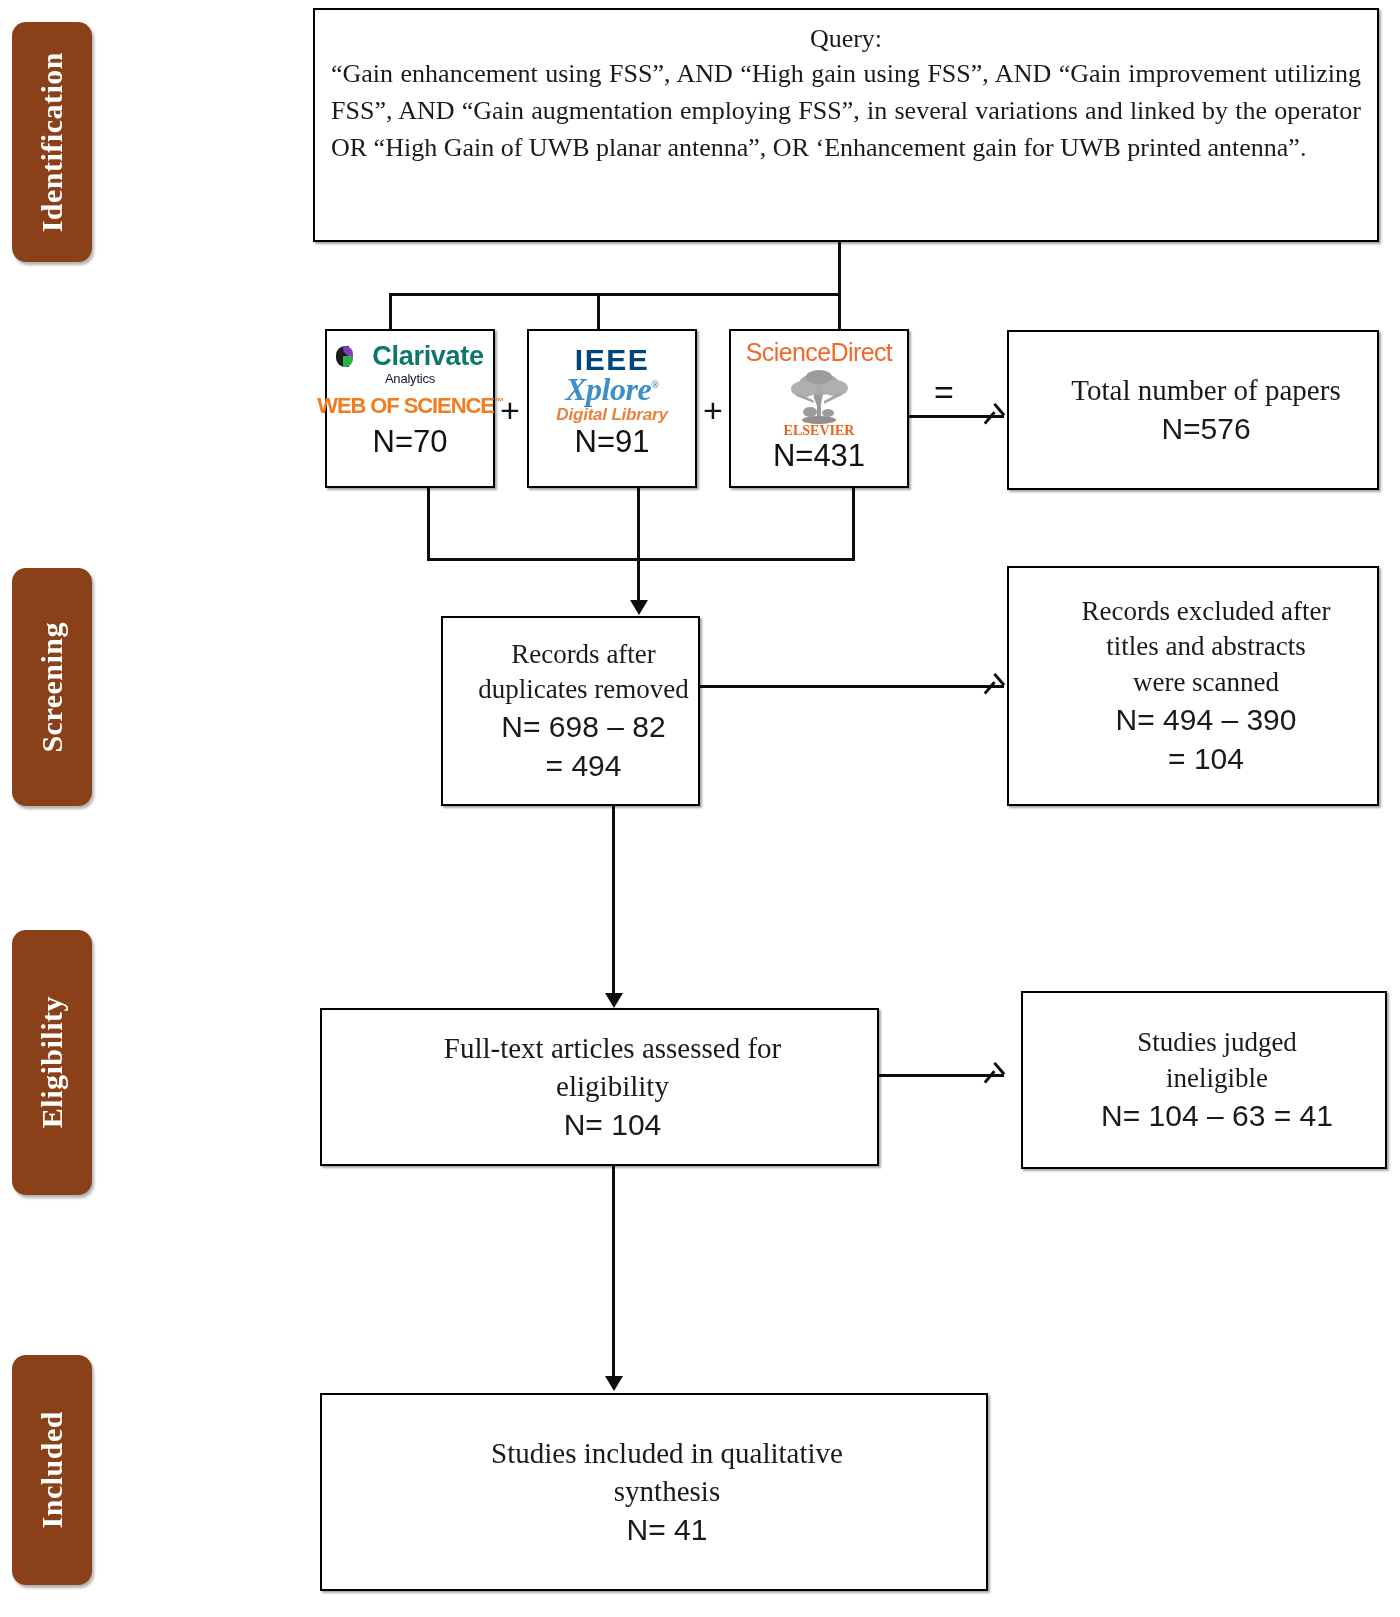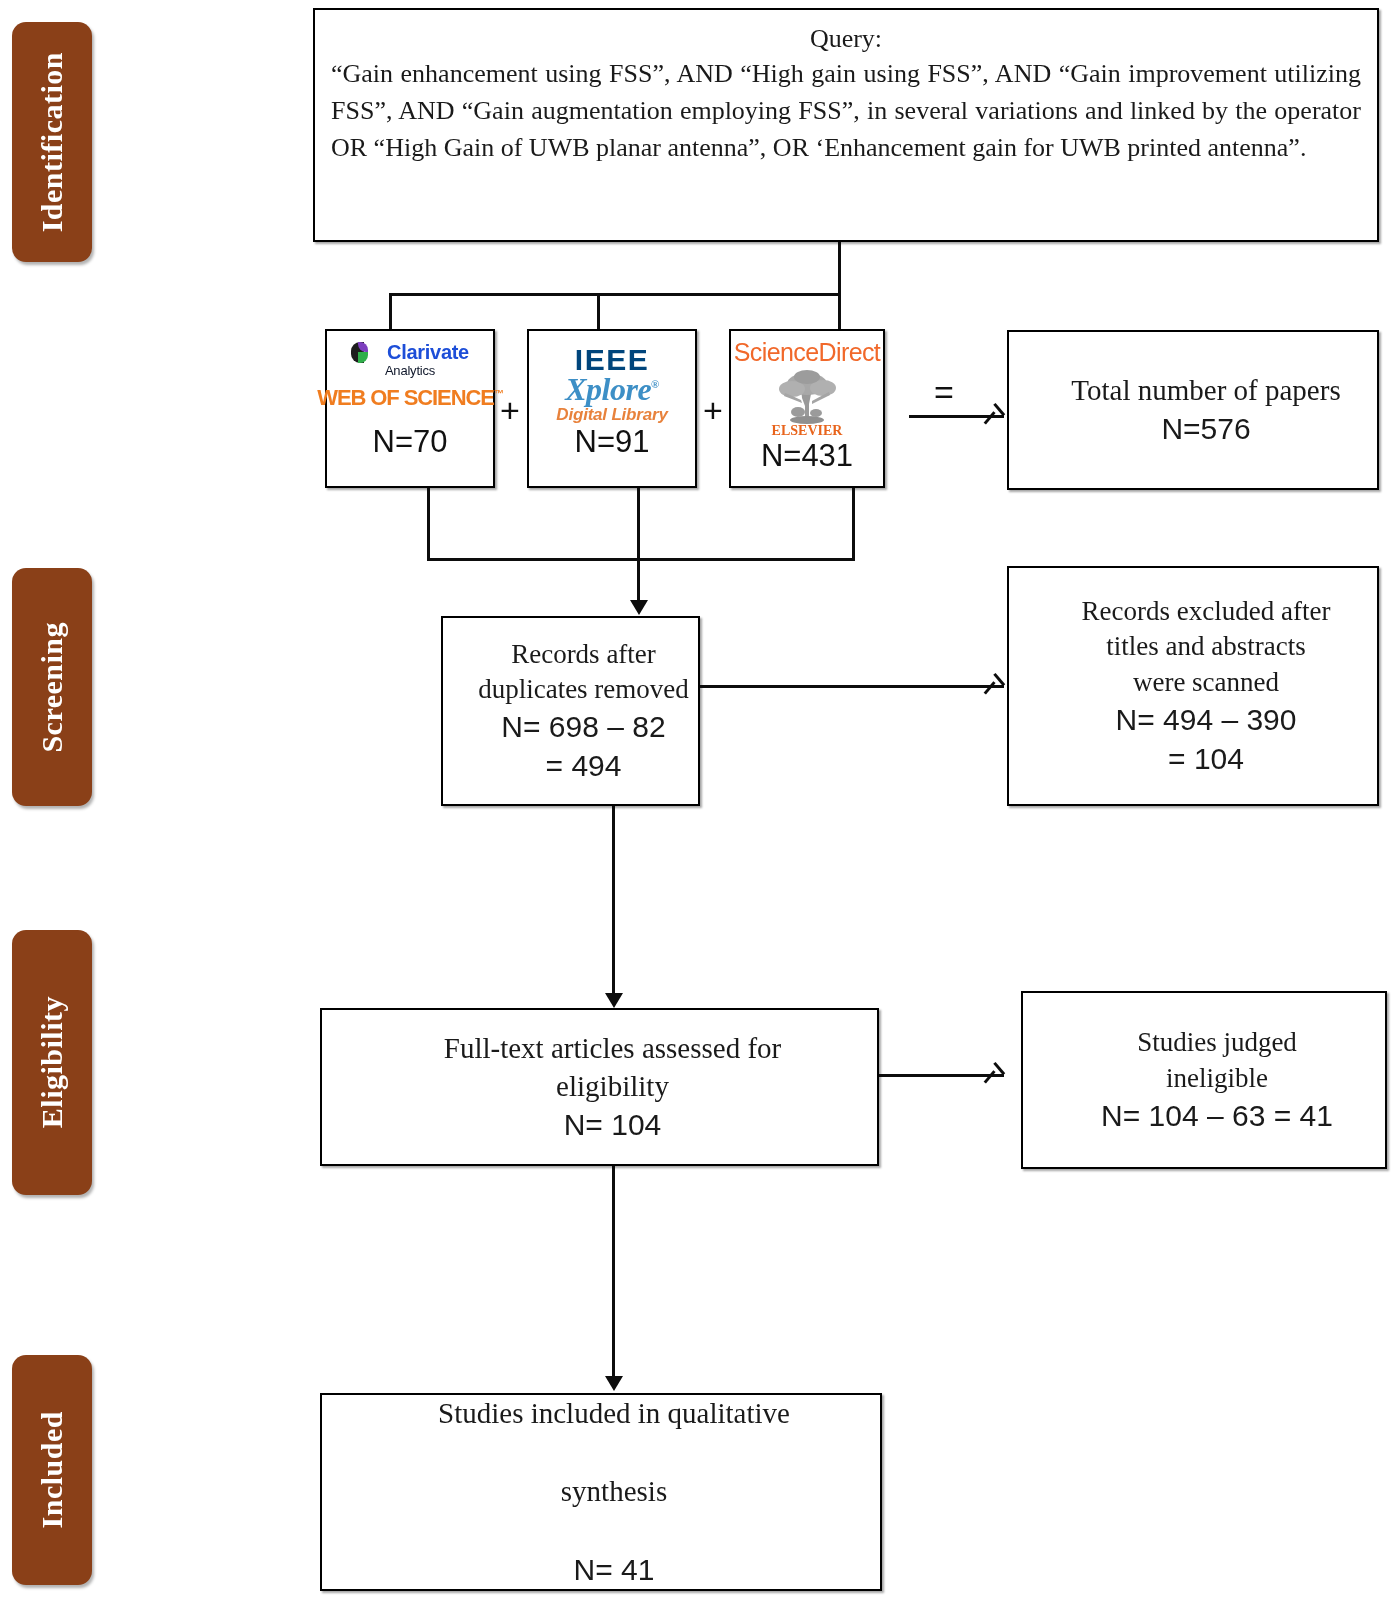--- a/index.html
+++ b/index.html
@@ -110,21 +110,21 @@
   .clarivate-mark .cm-p {
     position:absolute; left:7px; top:0px; width:10px; height:10px;
     background:#7d3fbf; border-radius: 0 8px 0 8px;
   }
   .clarivate-mark .cm-g {
     position:absolute; left:7px; top:10px; width:10px; height:11px;
     background:#2fae4a; border-radius: 0 0 8px 0;
   }
   .clarivate-word {
     font-family:"Liberation Sans", sans-serif; font-weight:bold;
-    font-size:20px; color:#1d4ed8; letter-spacing:-0.3px;margin-left:12px;
+    font-size:27px; color:#0f766e; letter-spacing:-0.3px;margin-left:12px;
   }
   .clarivate-sub {
     font-family:"Liberation Sans", sans-serif; font-size:13px;
     color:#0f172a; margin-top:-1px; letter-spacing:-0.2px;
   }
   .wos-word {
     font-family:"Liberation Sans", sans-serif; font-weight:bold;
     font-size:22px; color:#f07d20; letter-spacing:-1.1px;
     margin-top:7px; white-space:nowrap;
   }
@@ -254,21 +254,21 @@
       <div class="xplore-word">
         <span>Xplore</span><sup>®</sup>
       </div>
       <div class="diglib-word">Digital Library</div>
     </div>
     <div class="db-count">N=91</div>
   </div>
 
   <span class="op-sym" style="left:703px; top:393px;">+</span>
 
-  <div class="db-box" style="left:729px; top:329px; width:156px; height:159px;">
+  <div class="db-box" style="left:729px; top:329px; width:180px; height:159px;">
     <div class="sd-logo">
       <div class="sd-word">ScienceDirect</div>
       <svg class="elsevier-tree" viewBox="0 0 72 58" xmlns="http://www.w3.org/2000/svg">
         <g fill="#9a9a9a">
           <path d="M34 54 L34 38 L31 30 L30 20 L34 14 L38 16 L40 26 L38 36 L38 54 Z"></path>
           <ellipse cx="36" cy="16" rx="20" ry="11" fill="#a8a8a8"></ellipse>
           <ellipse cx="21" cy="21" rx="13" ry="8" fill="#b0b0b0"></ellipse>
           <ellipse cx="52" cy="20" rx="13" ry="8" fill="#b0b0b0"></ellipse>
           <ellipse cx="36" cy="9" rx="13" ry="7" fill="#9c9c9c"></ellipse>
           <path d="M14 25 Q22 28 30 32 L31 35 Q21 31 13 28 Z" fill="#a5a5a5"></path>
@@ -334,19 +334,19 @@
 
   <div class="box box-shadow" style="left:1013px; top:991px; width:366px; height:178px;margin-left:8px;">
     <div class="txt-serif-26">Studies judged</div>
     <div class="txt-serif-26">ineligible</div>
     <div class="txt-sans-29">N= 104 – 63 = 41</div>
   </div>
 
   <div class="ln ln-v" style="left:612px; top:1166px; height:215px;"></div>
   <div class="arrow-down" style="left:605px; top:1376px;"></div>
 
-  <div class="box box-shadow" style="left:320px; top:1393px; width:562px; height:198px;justify-content:space-between;">
+  <div class="box box-shadow" style="left:320px; top:1393px; width:668px; height:198px;">
     <div class="txt-serif-28">Studies included in qualitative</div>
     <div class="txt-serif-28">synthesis</div>
     <div class="txt-sans-29">N= 41</div>
   </div>
 
 </div>
 
 </body></html>

